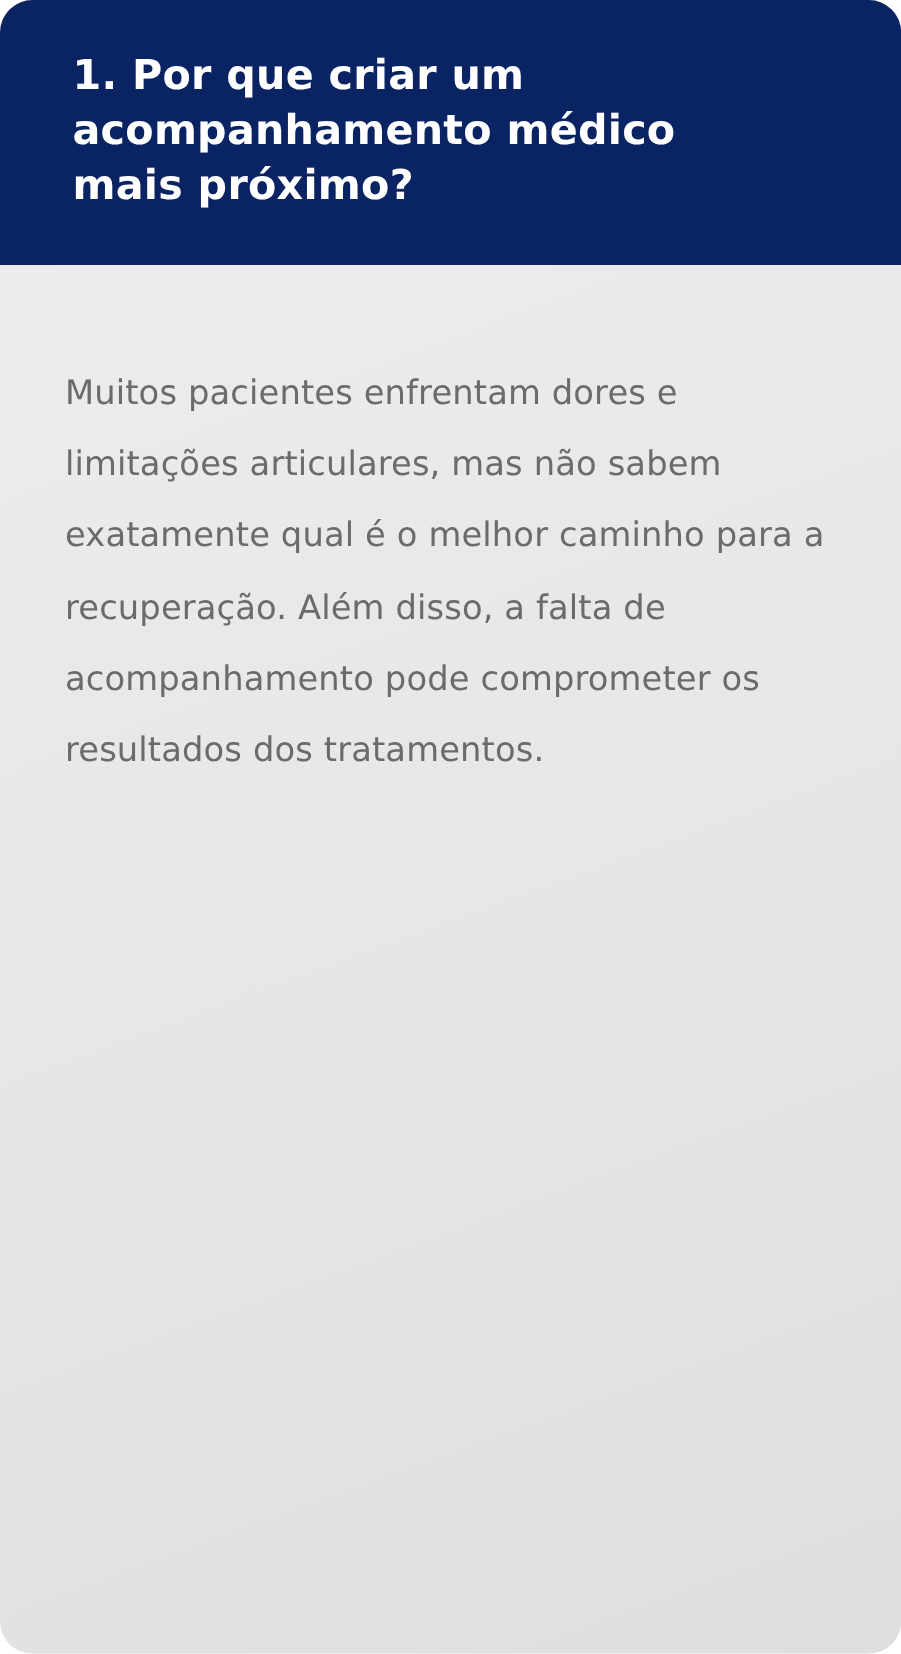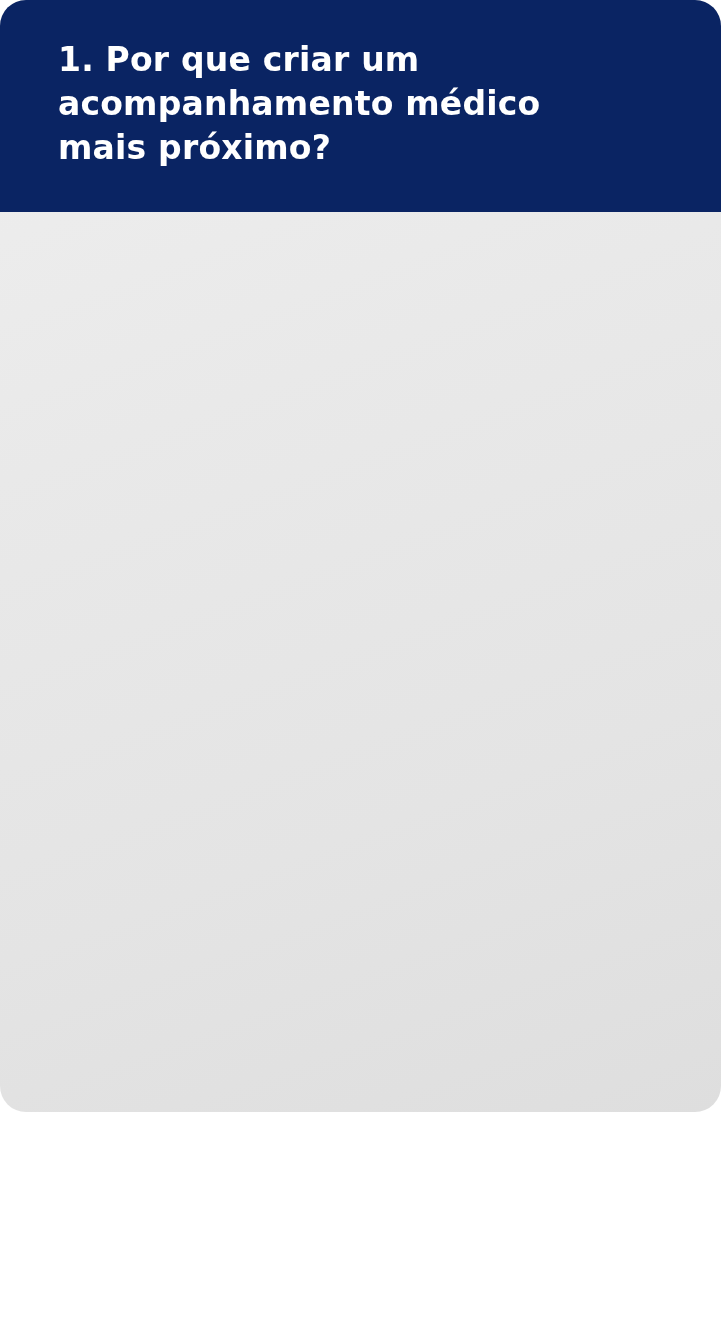--- a/index.html
+++ b/index.html
@@ -9,21 +9,21 @@
   }
   body {
     width: 721px;
     height: 1323px;
     font-family: "DejaVu Sans", sans-serif;
     overflow: hidden;
   }
   .card {
     position: relative;
     width: 721px;
-    height: 1112px;
+    height: 1323px;
     box-sizing: border-box;
     border-radius: 26px;
     overflow: hidden;
     background: linear-gradient(160deg, #efefef 0%, #e9e9e9 35%, #e4e4e4 70%, #dedede 100%);
     display: flex;
     flex-direction: column;
   }
   .card-header {
     background: #0a2463;
     padding: 38px 48px 42px 58px;
@@ -61,15 +61,16 @@
 </head>
 <body>
 
 <div class="card">
 
   <div class="card-header">
     <h1 class="card-title">1. Por que criar um acompanhamento médico mais próximo?</h1>
   </div>
 
   <div class="card-body">
+    <p class="body-paragraph">Muitos pacientes enfrentam dores e limitações articulares, mas não sabem exatamente qual é o melhor caminho para a recuperação. Além disso, a falta de acompanhamento pode comprometer os resultados dos tratamentos.</p>
   </div>
 
 </div>
 
 </body></html>

